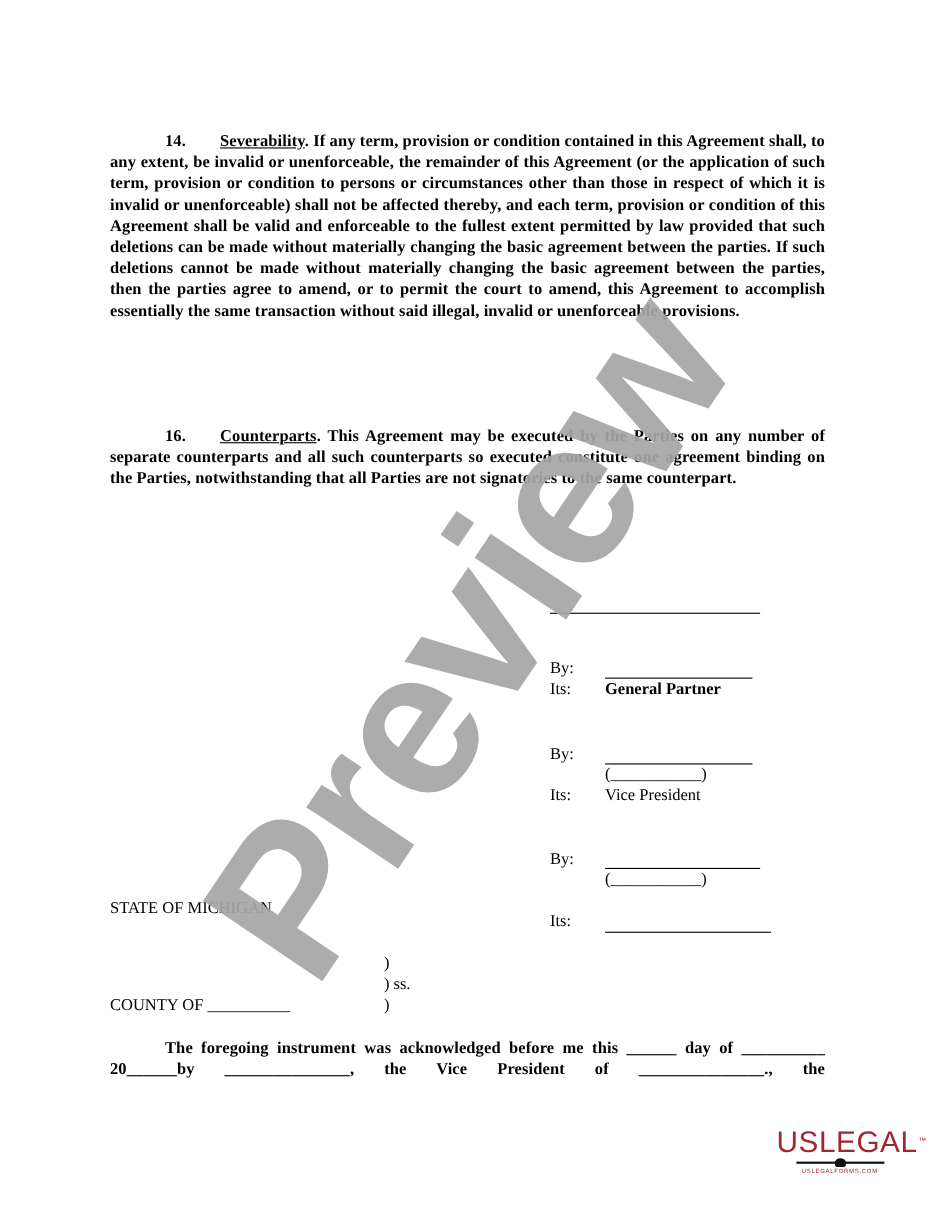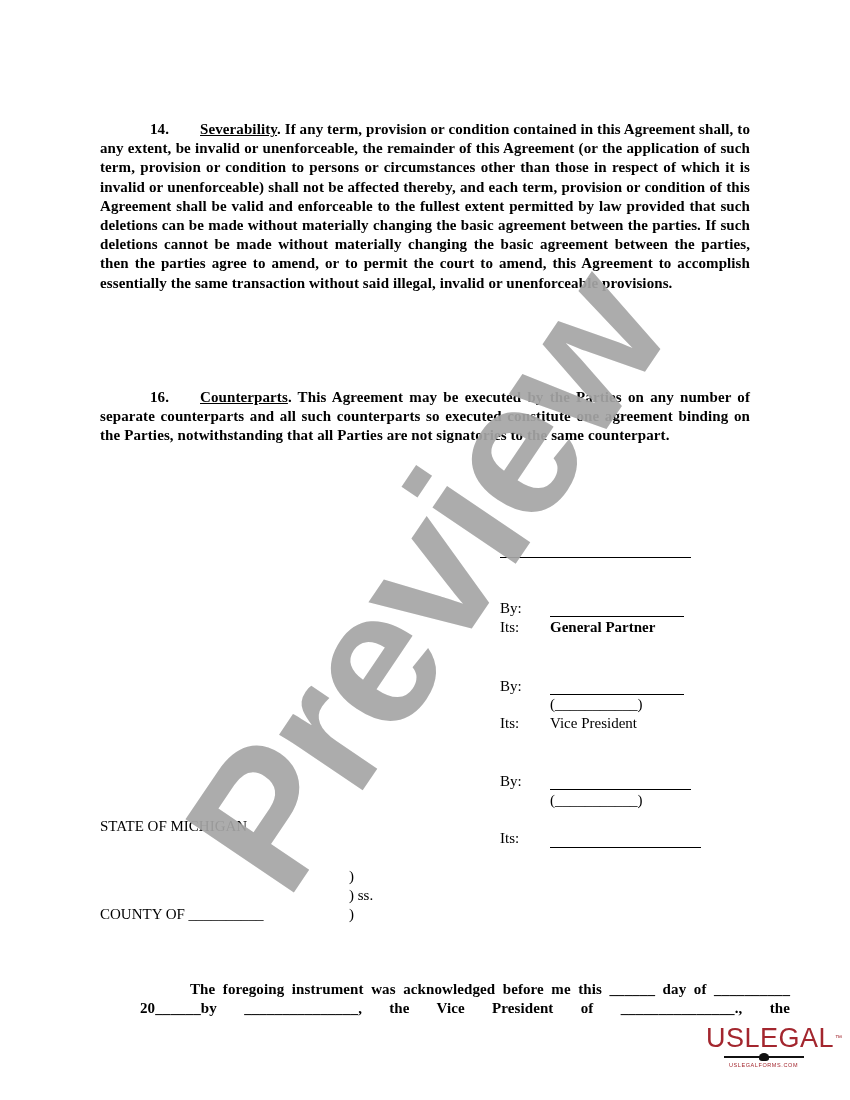--- a/index.html
+++ b/index.html
@@ -53,21 +53,21 @@
   <div class="sig" style="left:550px; top:791px;">(___________)</div>
   <div class="sig" style="left:500px; top:829px;">Its:</div>
   <div class="line" style="left:550px; top:847px; width:151px;"></div>
 
   <div class="sig" style="left:100px; top:817px;">STATE OF MICHIGAN</div>
   <div class="sig" style="left:349px; top:867px;">)</div>
   <div class="sig" style="left:349px; top:886px;">) ss.</div>
   <div class="sig" style="left:100px; top:905px;">COUNTY OF __________</div>
   <div class="sig" style="left:349px; top:905px;">)</div>
 
-  <div class="para" style="top:980px; text-align-last:justify;margin-left:40px;">
+  <div class="para" style="top:944px; text-align-last:justify;">
     <span class="indent"></span><span>The foregoing instrument was acknowledged before me this ______ day of __________ 20______by _______________, the Vice President of _______________., the</span>
   </div>
 
   <div class="watermark">Preview</div>
 
   <div class="logo">
     <div class="logo-main"><span>USLEGAL</span><span class="tm">™</span></div>
     <div class="logo-wings"></div>
     <div class="logo-url">USLEGALFORMS.COM</div>
   </div>

